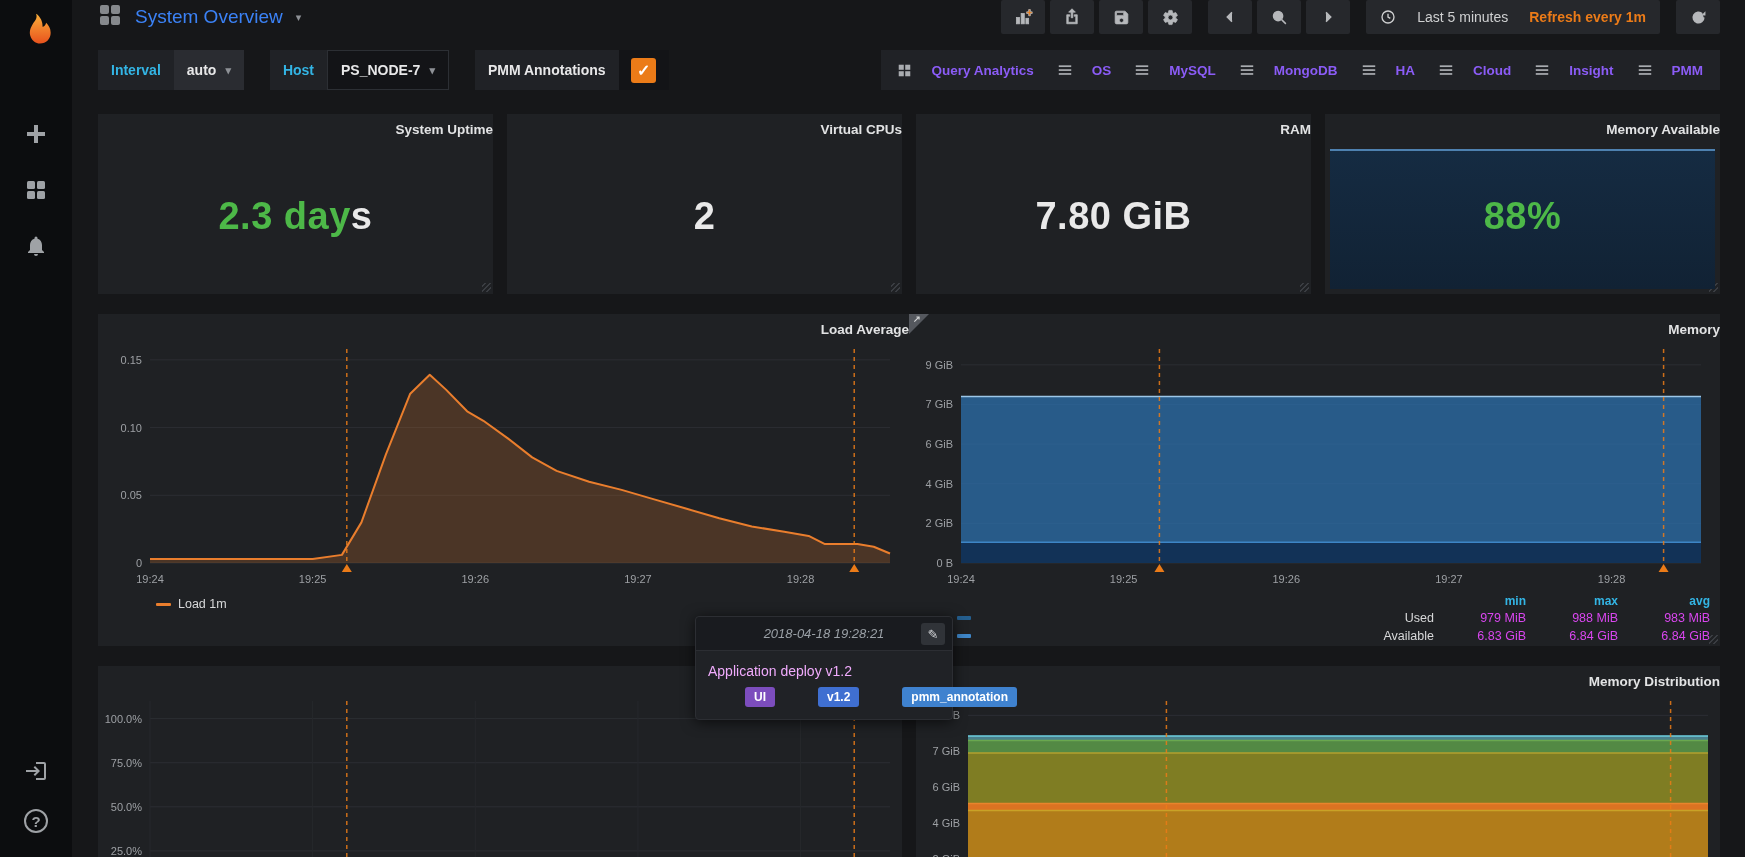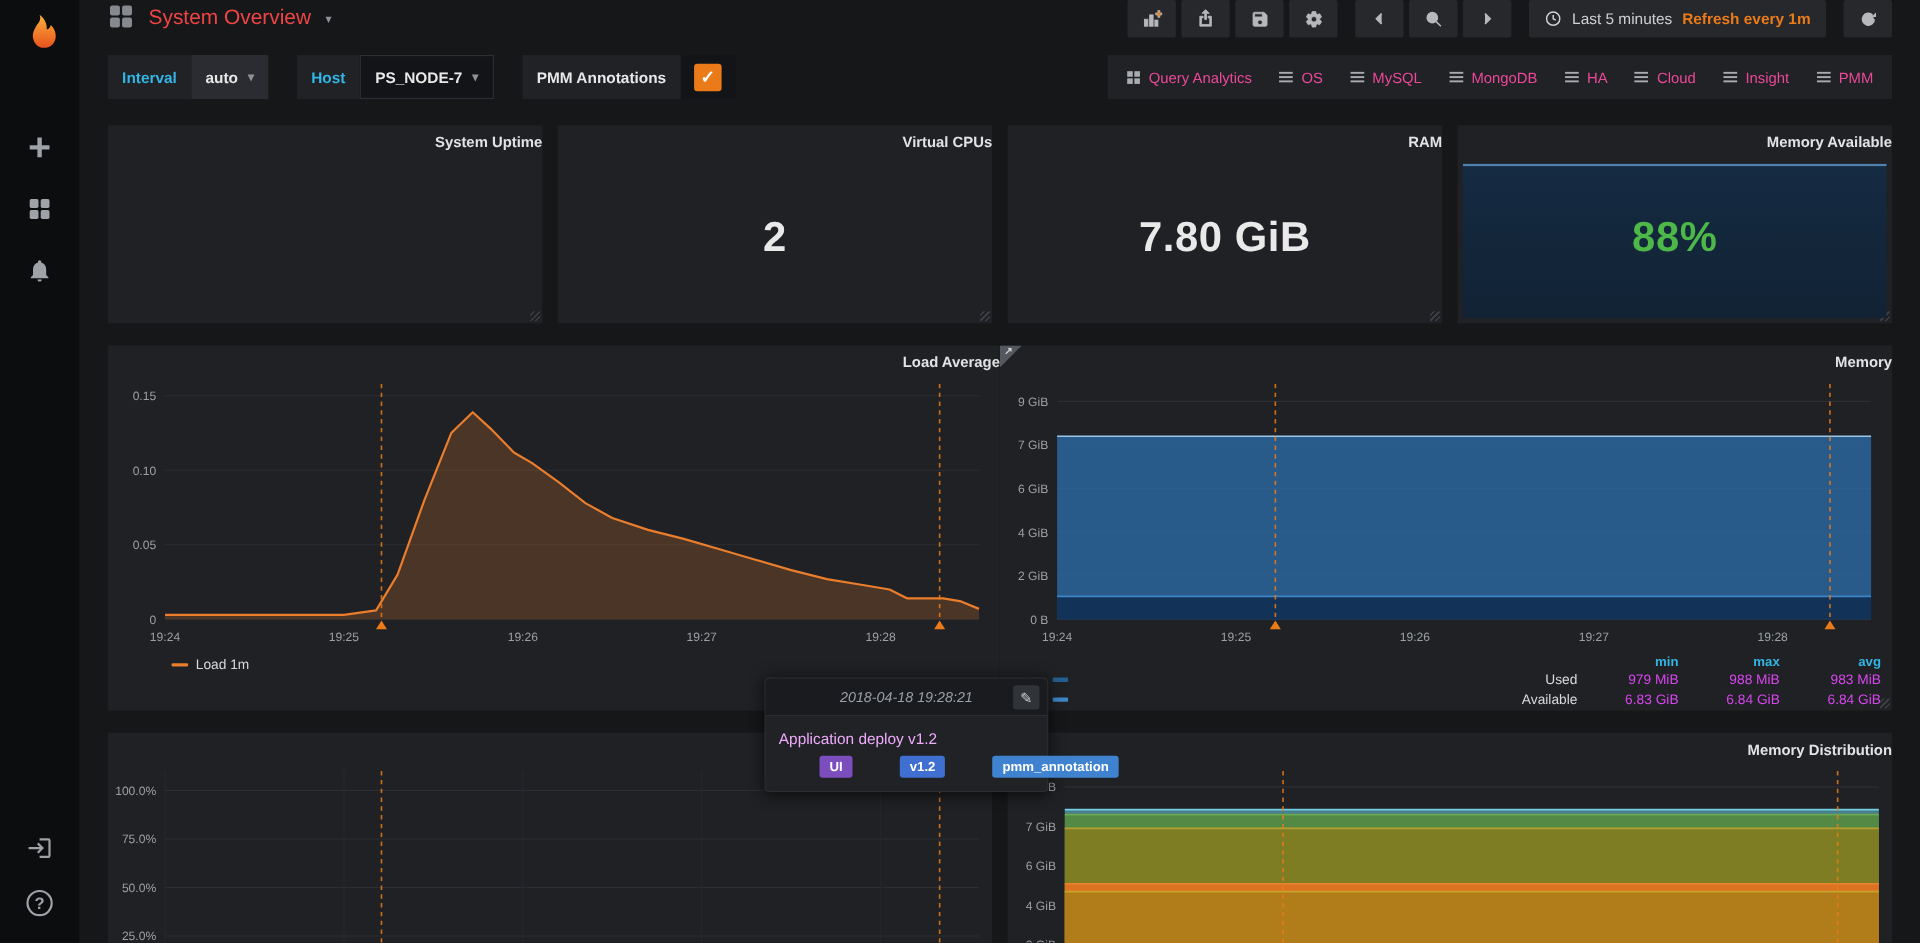--- a/index.html
+++ b/index.html
@@ -13,40 +13,40 @@
   .side-group { margin-top:64px; display:flex; flex-direction:column; gap:28px; }
   .side-bottom { margin-top:auto; margin-bottom:22px; display:flex; flex-direction:column; gap:22px; align-items:center; }
   .side-btn { background:none; border:none; cursor:pointer; width:28px; height:28px; display:flex; align-items:center; justify-content:center; }
   .side-btn svg { fill:#9fa2a6; }
   .help-circle { width:24px; height:24px; border:2px solid #9fa2a6; border-radius:50%; color:#9fa2a6; font-size:15px; font-weight:700; display:flex; align-items:center; justify-content:center; }
 
   
   .main { flex:1; padding:0 26px; display:flex; flex-direction:column; }
   .navbar { height:64px; display:flex; align-items:center; }
   .nav-left { display:flex; align-items:center; gap:13px; }
-  .nav-title { font-size:19px; font-weight:500; color:#ef4444; cursor:pointer; }
+  .nav-title { font-size:19px; font-weight:500; color:#3b82f6; cursor:pointer; }
   .caret { color:#8e9196; font-size:11px; }
   .nav-right { margin-left:auto; display:flex; align-items:center; gap:16px; }
   .btn-group { display:flex; gap:5px; }
   .tool-btn { width:44px; height:34px; background:#26282c; border:none; border-radius:2px; display:flex; align-items:center; justify-content:center; cursor:pointer; }
   .tool-btn svg { fill:#b6b8bb; stroke:#b6b8bb; }
-  .time-picker { height:34px; background:#26282c; border:none; border-radius:2px; display:flex; align-items:center; gap:9px; padding:0 14px; cursor:pointer; color:#cfd0d1; font-size:14px; }
+  .time-picker { height:34px; background:#26282c; border:none; border-radius:2px; display:flex; align-items:center; gap:21px; padding:0 14px; cursor:pointer; color:#cfd0d1; font-size:14px; }
   .time-picker .orange { color:#eb7b18; font-weight:700; }
 
   
   .subnav { margin-top:16px; display:flex; align-items:center; }
   .subnav-left { display:flex; gap:26px; }
   .filter-group { display:flex; }
   .f-label { background:#202226; color:#33b5e5; font-size:14px; font-weight:700; line-height:40px; padding:0 13px; }
   .f-value { background:#2a2c31; border:none; color:#e8e8e9; font-size:14px; font-weight:700; display:flex; align-items:center; gap:9px; padding:0 13px; cursor:pointer; }
   .f-value.dark { background:#131417; border:1px solid #2c2f34; }
   .chk-wrap { background:#131417; width:50px; display:flex; align-items:center; justify-content:center; border:none; cursor:pointer; }
   .chk { width:25px; height:25px; background:#eb7b18; border-radius:3px; color:#fff; font-size:16px; font-weight:700; display:flex; align-items:center; justify-content:center; }
   .nav-links { margin-left:auto; background:#202226; height:40px; display:flex; align-items:center; padding:0 5px; }
-  .nav-link { display:flex; align-items:center; gap:7px; padding:0 12px; color:#ec4899; font-size:13.5px; font-weight:400; text-decoration:none; cursor:pointer; }
+  .nav-link { display:flex; align-items:center; gap:20px; padding:0 12px; color:#8b5cf6; font-size:13.5px; font-weight:700; text-decoration:none; cursor:pointer; }
   .nav-link svg { fill:#a9acb0; }
 
   
   .panel { background:#1f2124; position:relative; }
   .panel::after { content:""; position:absolute; right:2px; bottom:2px; width:9px; height:9px;
     background:repeating-linear-gradient(135deg, transparent 0 2px, #3a3d42 2px 3.5px); }
   .panel-title { text-align:right; font-size:13.5px; font-weight:600; color:#e2e3e4; padding:8px 0 2px; cursor:pointer; }
 
   .stats-row { margin-top:24px; display:flex; gap:14px; }
   .stat-panel { flex:1; height:180px; display:flex; flex-direction:column; }
@@ -303,20 +303,24 @@
             <rect x="1" y="13" width="16" height="2.2"></rect>
           </svg>
         <span>PMM</span>
       </a>
     </nav>
   </div>
 
   <section class="stats-row">
     <div class="panel stat-panel">
       <h2 class="panel-title">System Uptime</h2>
+      <div class="stat-value">
+        <span class="green">2.3 day</span>
+          <span class="suffix">s</span>
+      </div>
     </div>
     <div class="panel stat-panel">
       <h2 class="panel-title">Virtual CPUs</h2>
       <div class="stat-value">
         <span class="white">2</span>
       </div>
     </div>
     <div class="panel stat-panel">
       <h2 class="panel-title">RAM</h2>
       <div class="stat-value">

